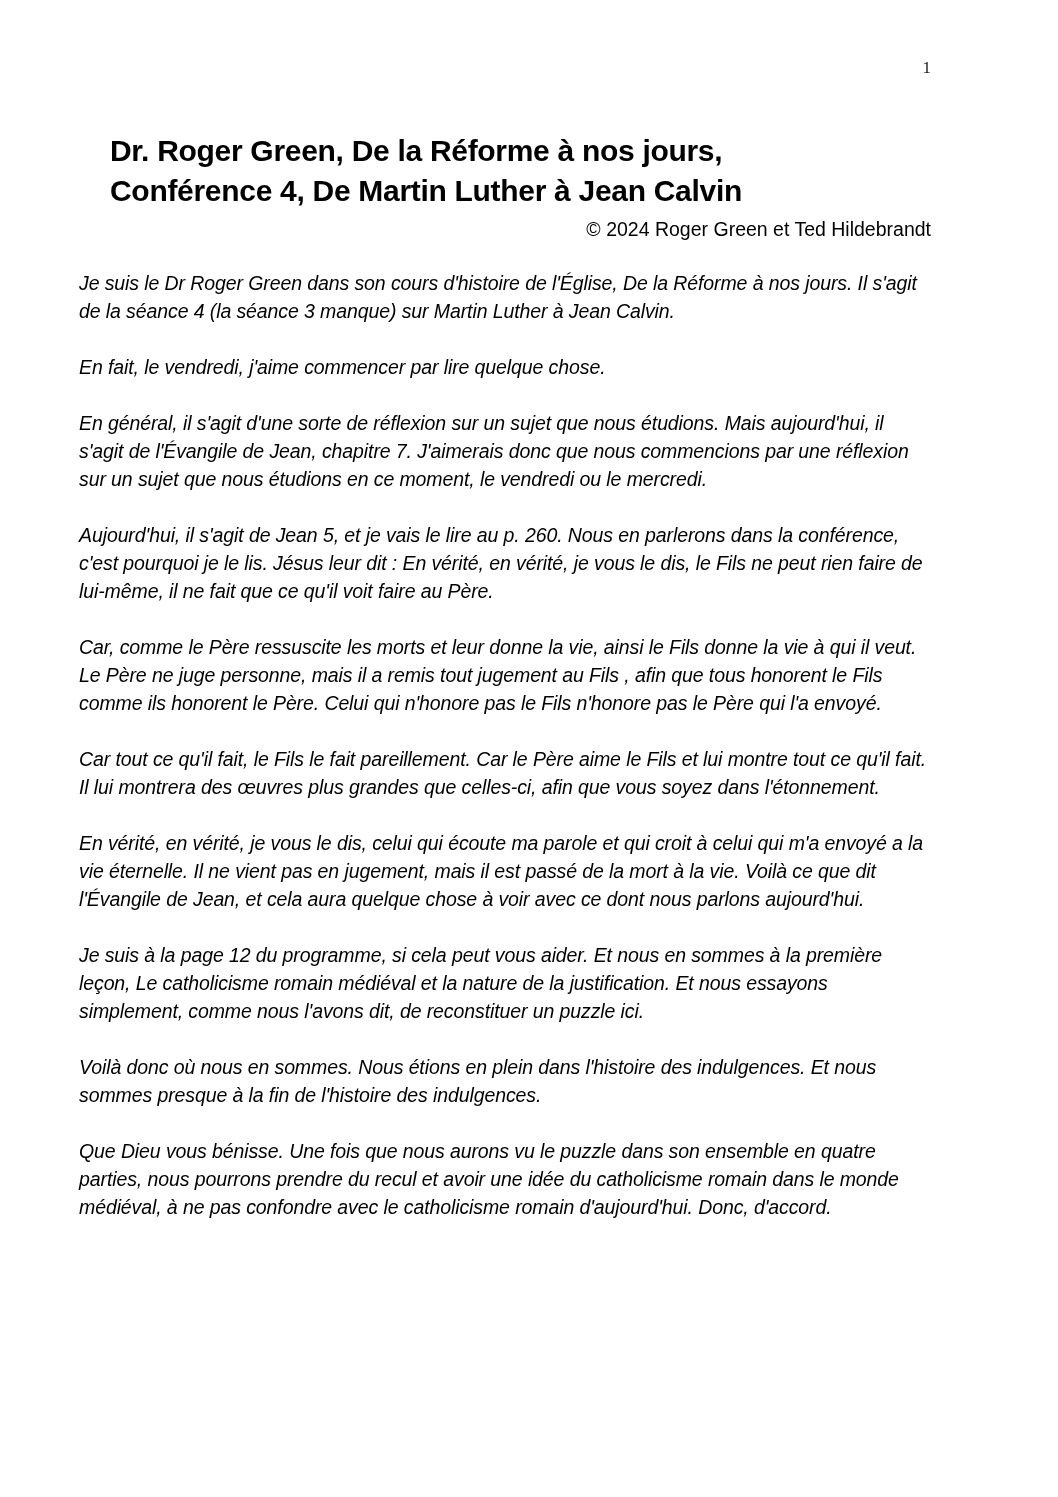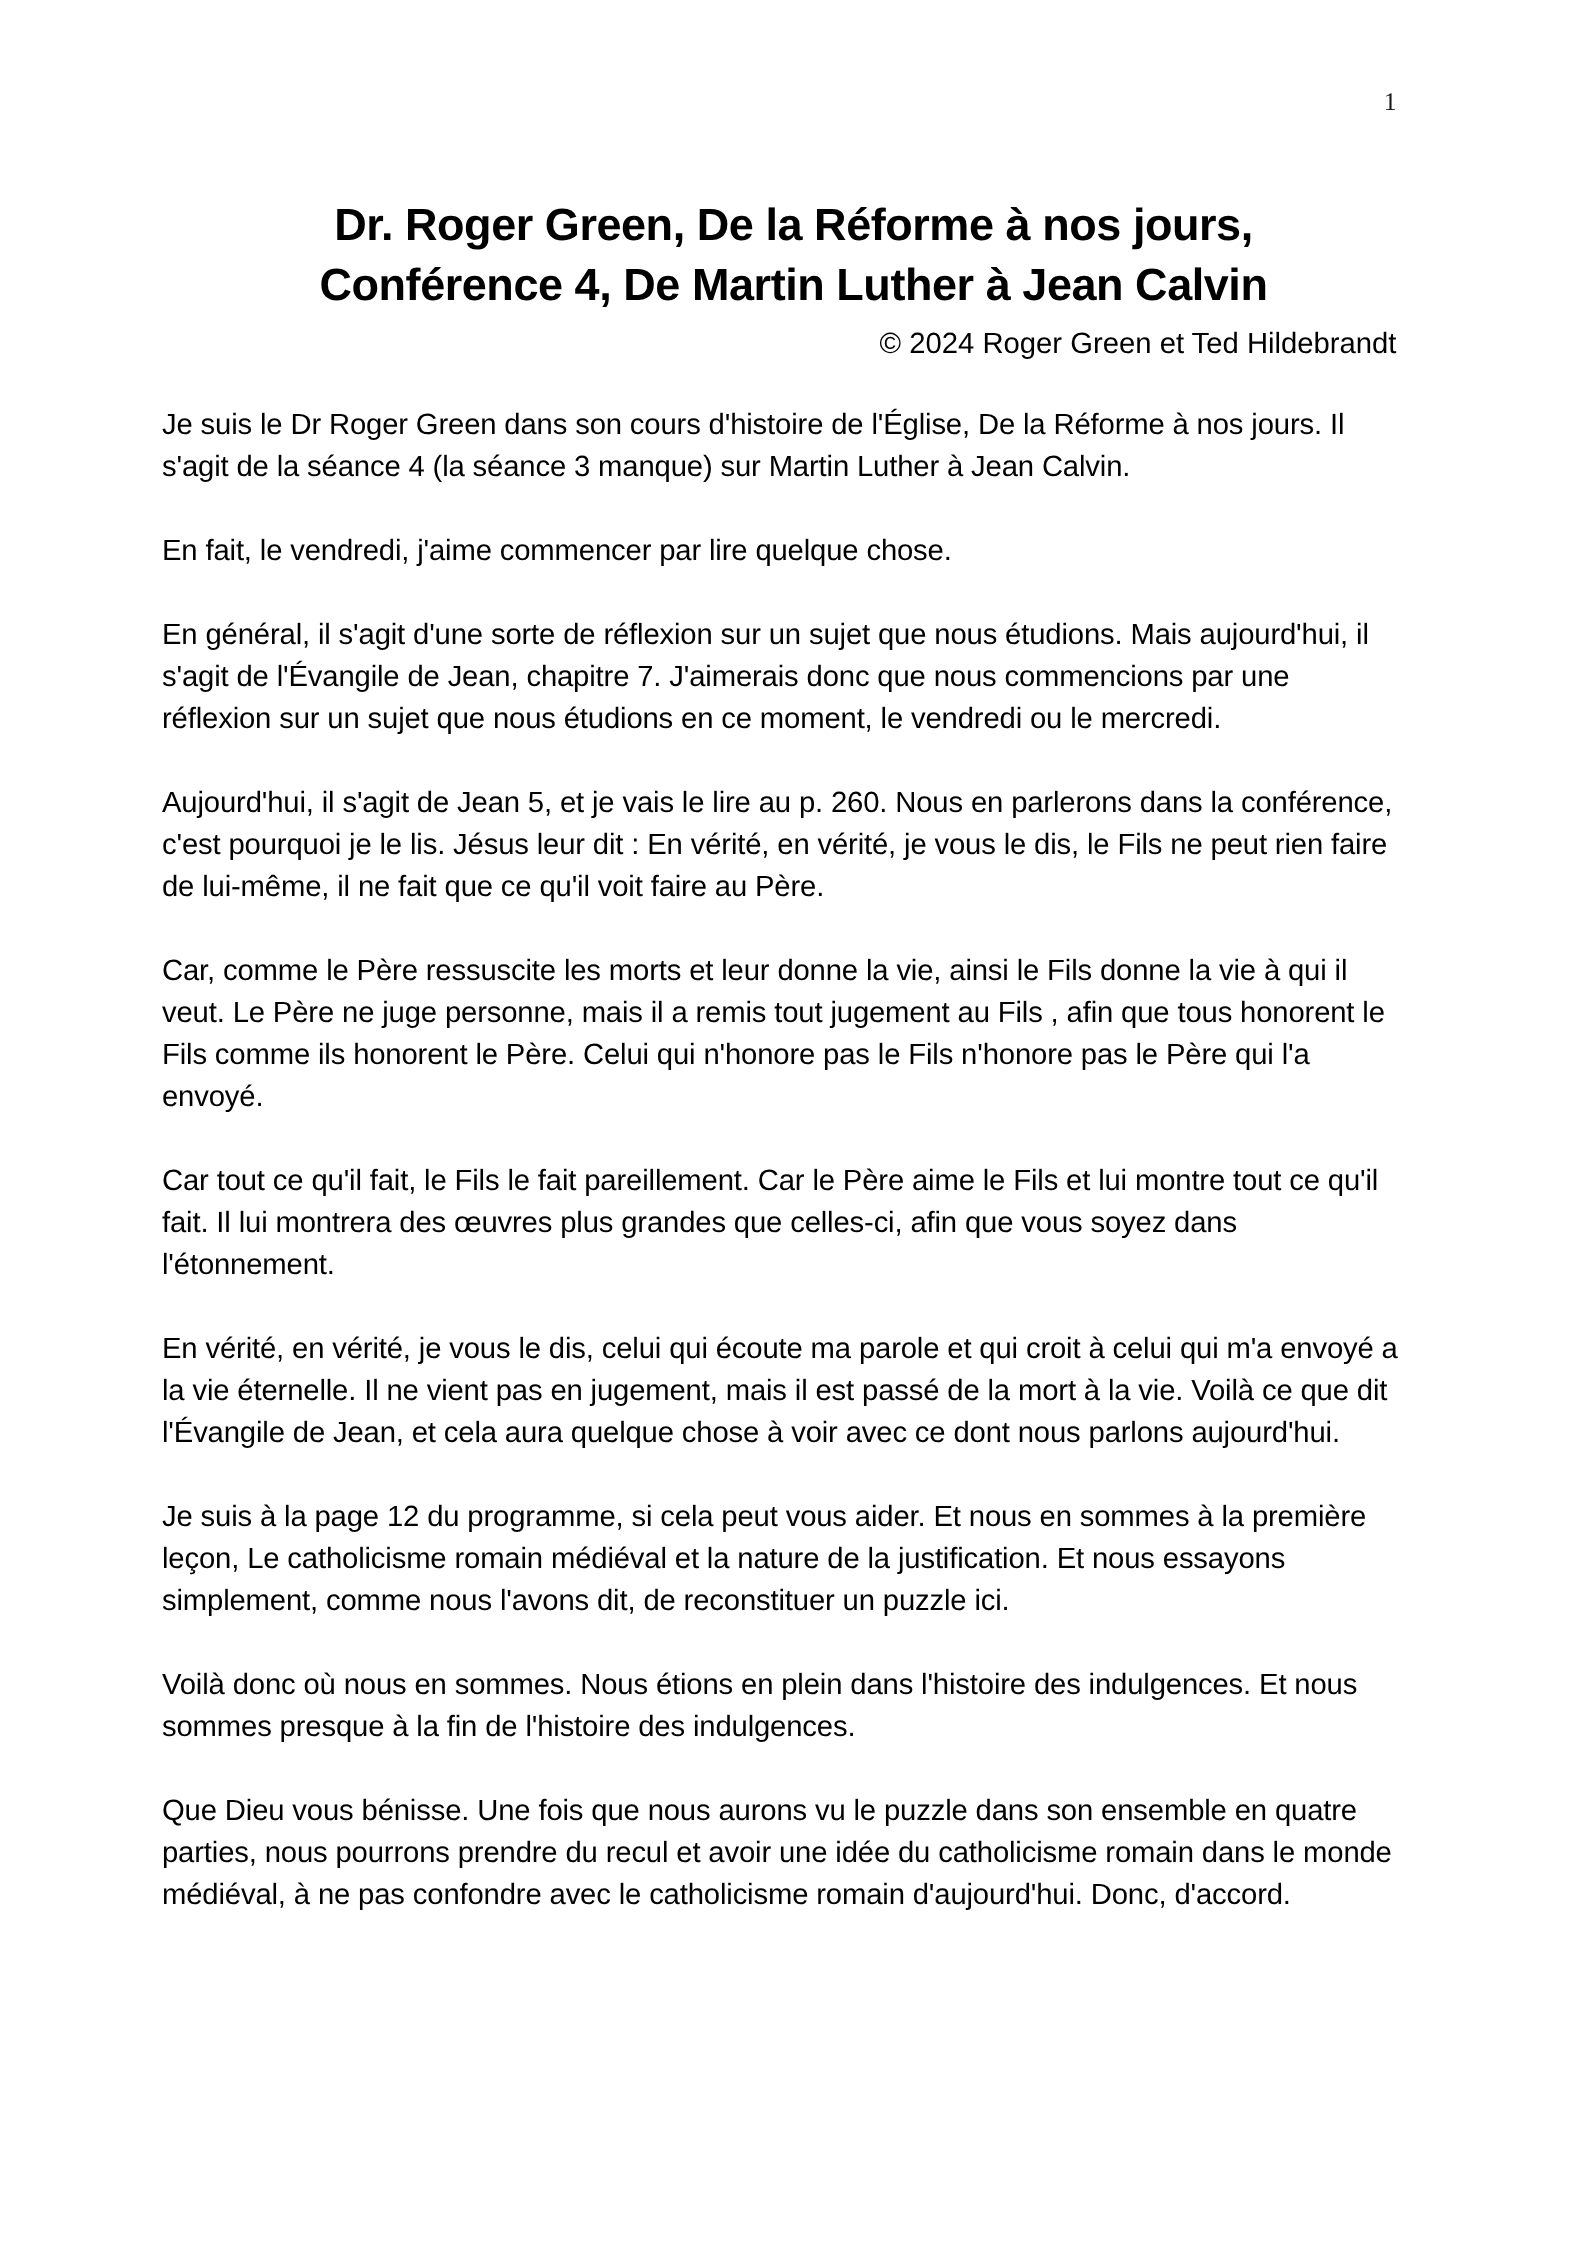--- a/index.html
+++ b/index.html
@@ -23,41 +23,42 @@
     top: 58px;
     right: 127px;
     font-family: "Liberation Serif", serif;
     font-size: 17px;
     line-height: 20px;
     color: #1a1a1a;
   }
   .title {
     margin: 131px 110px 0 110px;
     padding: 0;
-    text-align: center;
+    text-align: left;
     font-size: 30px;
     font-weight: bold;
     line-height: 40px;
     letter-spacing: -0.3px;
   }
   .title .title-line {
     display: block;
   }
   .copyright {
     margin: 4px 127px 26px 127px;
     text-align: right;
     font-size: 19.5px;
     line-height: 28px;
   }
   .body-text {
-    margin: 0 126px 0 108px;
+    margin: 0 126px 0 79px;
     font-size: 19.5px;
     line-height: 28px;
     letter-spacing: -0.1px;
     text-align: left;
+    font-style: italic;
   }
   .body-text p {
     margin: 0 0 28px 0;
     padding: 0;
   }
 </style>
 </head>
 <body>
 
 <div class="page">

